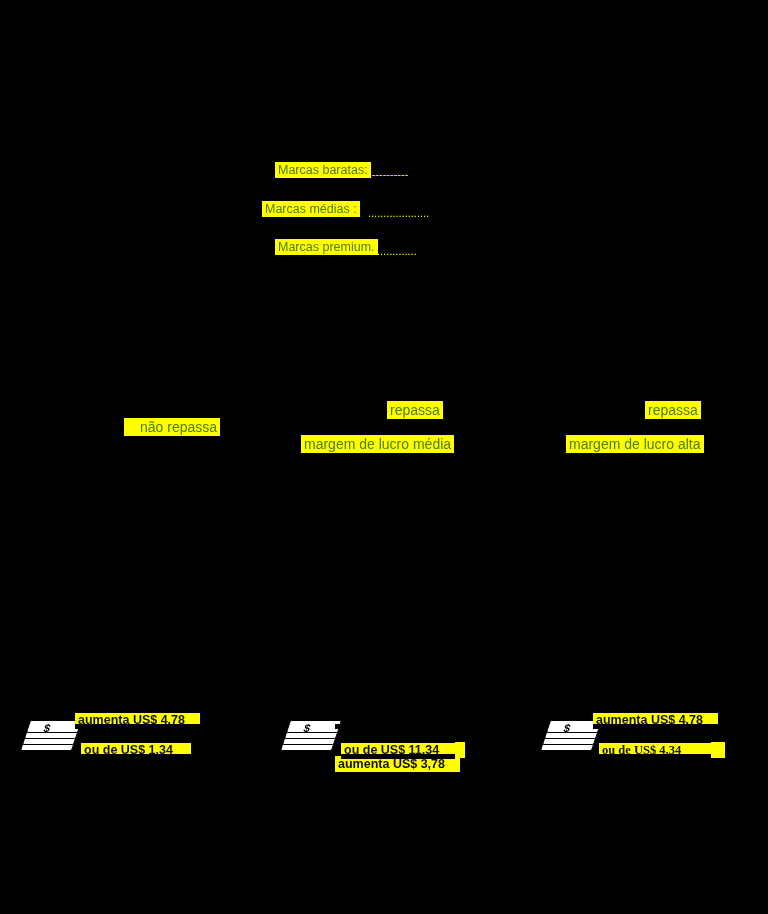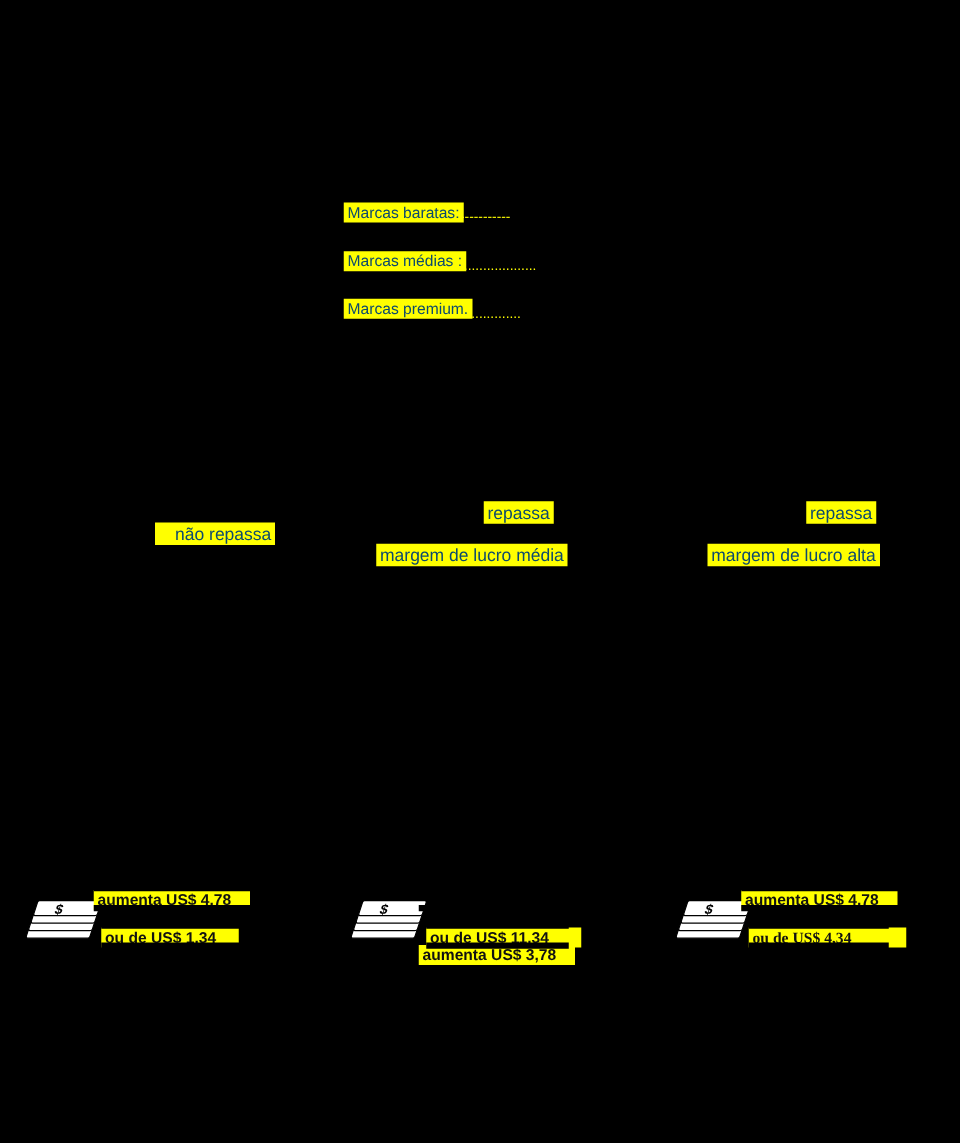--- a/index.html
+++ b/index.html
@@ -20,21 +20,21 @@
     position: absolute;
     left: 0;
     top: 0;
     width: 768px;
     height: 914px;
   }
 
   .hl {
     position: absolute;
     background: #ffff00;
-    color: #0c4a6e;
+    color: #4d7c0f;
     white-space: nowrap;
     line-height: 1.15;
     padding: 1px 3px;
     box-sizing: border-box;
   }
 
   
   .legend-item {
     font-size: 12.5px;
   }
@@ -105,21 +105,21 @@
 </head>
 <body>
 
 <div class="stage">
 
   <div>
 
     <div class="hl legend-item" style="left:275px; top:162px;">Marcas baratas:</div>
     <div class="legend-dashes" style="left:368px; top:169px;">-----------</div>
 
-    <div class="hl legend-item" style="left:275px; top:201px;">Marcas médias :</div>
+    <div class="hl legend-item" style="left:262px; top:201px;">Marcas médias :</div>
     <div class="legend-dashes" style="left:368px; top:208px;">....................</div>
 
     <div class="hl legend-item" style="left:275px; top:239px;">Marcas premium.</div>
     <div class="legend-dashes" style="left:377px; top:246px;">.............</div>
   </div>
 
   <div>
 
     <div class="hl mid-label" style="left:124px; top:418px;padding-left:16px;">não repassa</div>
 

